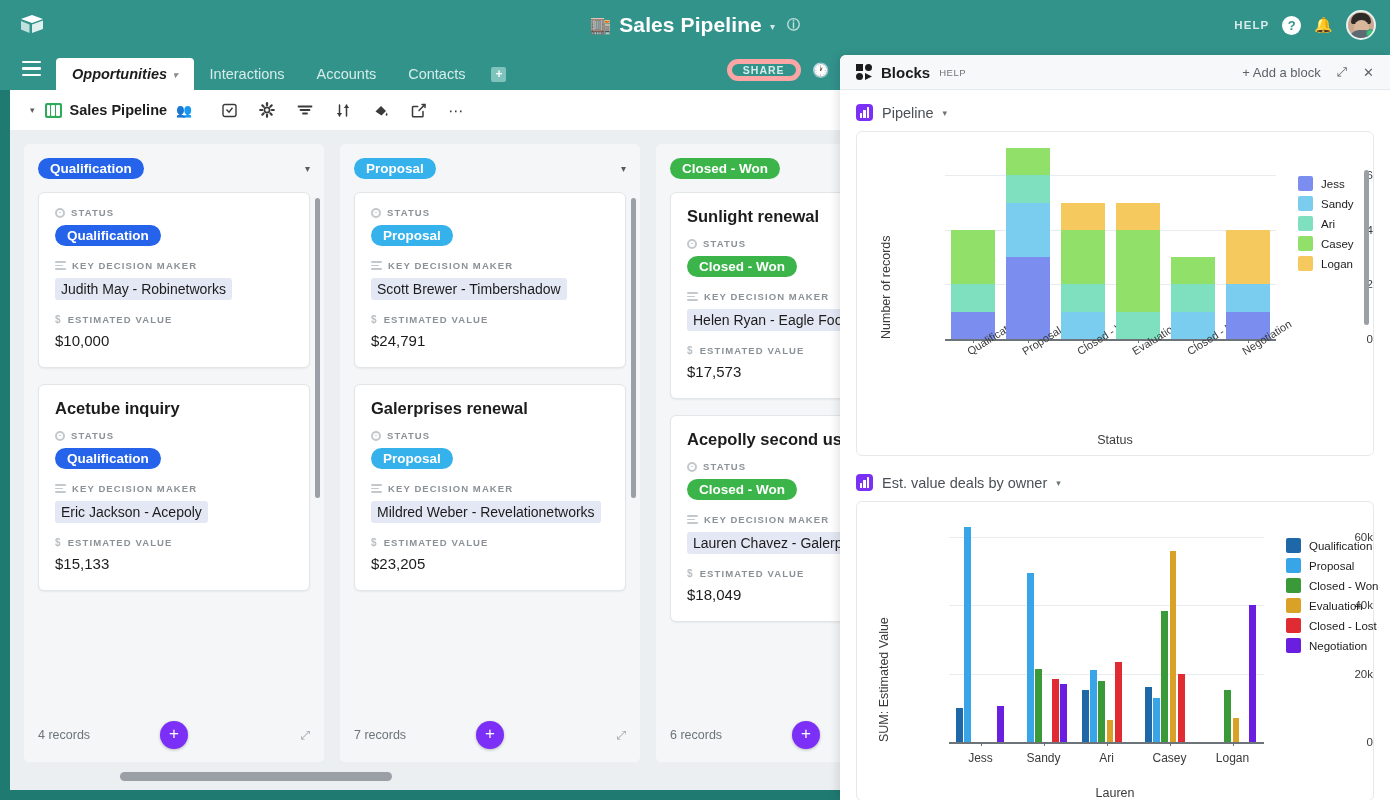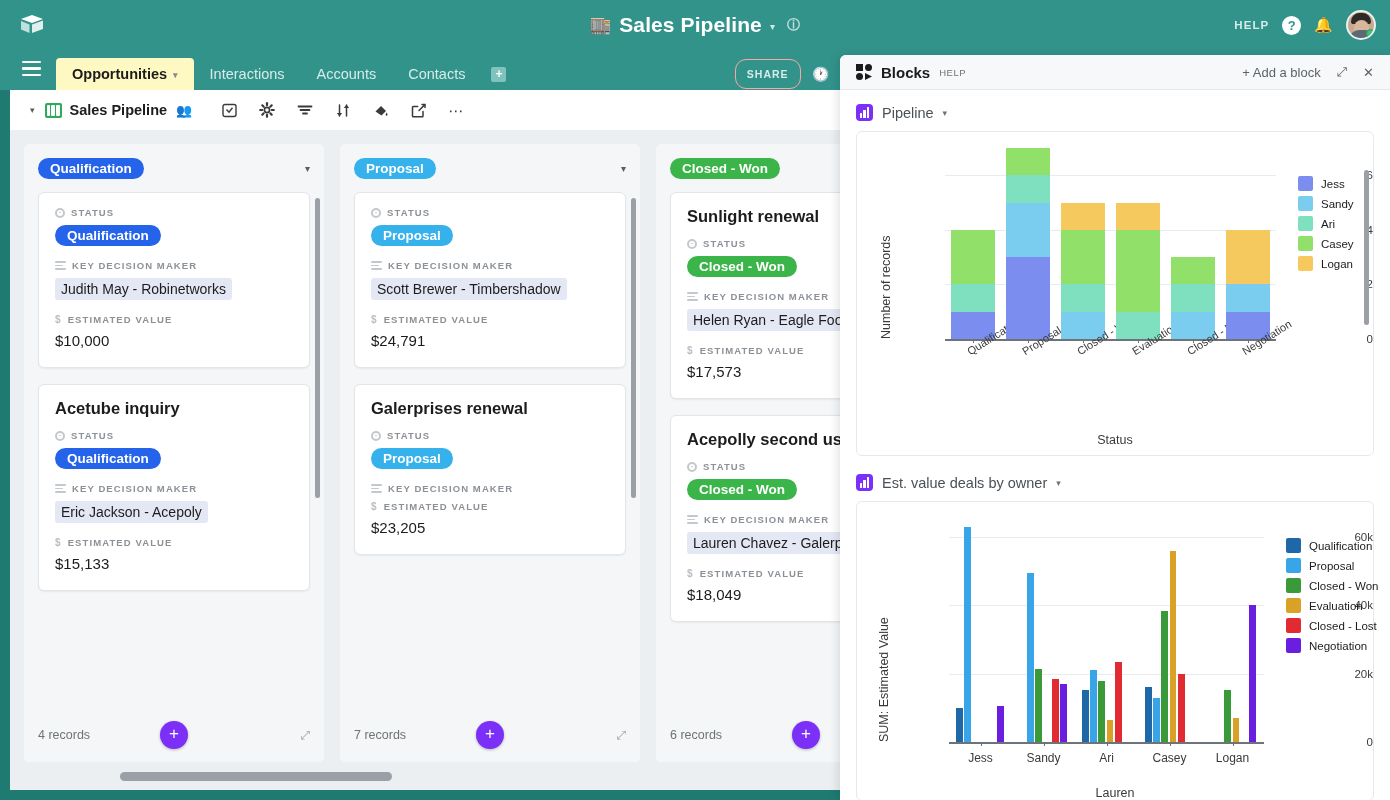--- a/index.html
+++ b/index.html
@@ -75,36 +75,36 @@
     position: absolute; left: 22px; top: 11px; width: 19px; height: 15px;
     display: flex; flex-direction: column; justify-content: space-between;
   }
   .hamburger span { display: block; height: 2.4px; background: #ffffff; border-radius: 1px; }
   .tabs { position: absolute; left: 56px; top: 0; display: flex; align-items: flex-end; height: 40px; }
   .tab {
     height: 32px; padding: 0 16px; display: flex; align-items: center; gap: 6px;
     color: #d7ecea; font-size: 14.5px; border-radius: 4px 4px 0 0;
   }
   .tab.active {
-    background: #fef9c3; color: #1c1c1c; font-weight: bold; height: 32px;
+    background: #ffffff; color: #1c1c1c; font-weight: bold; height: 32px; font-style: italic;
   }
   .tab .tcaret { font-size: 9px; color: #8a8a8a; margin-top: 2px; }
   .tab-add {
     color: #d7ecea; font-size: 15px; padding: 0 10px; display: flex;
     align-items: center; height: 32px;
   }
   .tab-plus-box {
     width: 15px; height: 15px; border-radius: 2px; background: #7ec3bc;
     color: #ffffff; font-size: 12px; line-height: 14px; text-align: center; font-weight: bold;
   }
   .share-wrap {
     position: absolute; right: 560px; top: 9px; display: flex; align-items: center; gap: 12px;
   }
   .share-btn {
-    border: 1px solid #fca5a5; border-radius: 11px; padding: 8px 11px;
+    border: 5px solid #fca5a5; border-radius: 11px; padding: 0 11px;
     color: #d7ecea; font-size: 10.5px; font-weight: bold; letter-spacing: 1px;
   }
   .hist-icon { color: #ffffff; font-size: 14px; }
 
   
   .viewbar {
     position: absolute; top: 90px; left: 10px; width: 1370px; height: 40px;
     background: #ffffff; display: flex; align-items: center;
   }
   .vb-caret { color: #5c5c5c; font-size: 9px; margin: 0 10px 0 20px; }
@@ -521,20 +521,21 @@
               <div class="field-label">
                 <span class="fl-ico">
                   <span class="lines-ico">
                     <i></i>
                     <i></i>
                     <i></i>
                   </span>
                 </span>
                 <span>KEY DECISION MAKER</span>
               </div>
+              <div class="field-val"><span class="chip">Mildred Weber - Revelationetworks</span></div>
               <div class="field-label">
                 <span class="fl-ico">$</span>
                 <span>ESTIMATED VALUE</span>
               </div>
               <div class="money">$23,205</div>
             </div>
             <div class="col-scroll"></div>
           </div>
           <div class="col-foot">
             <span class="rec-count">7 records</span>

